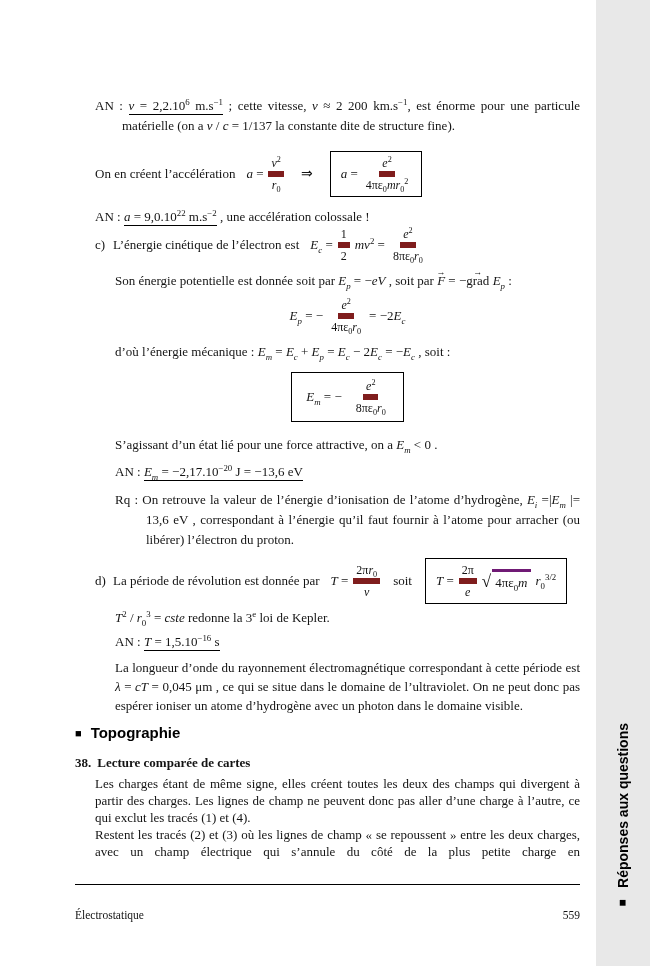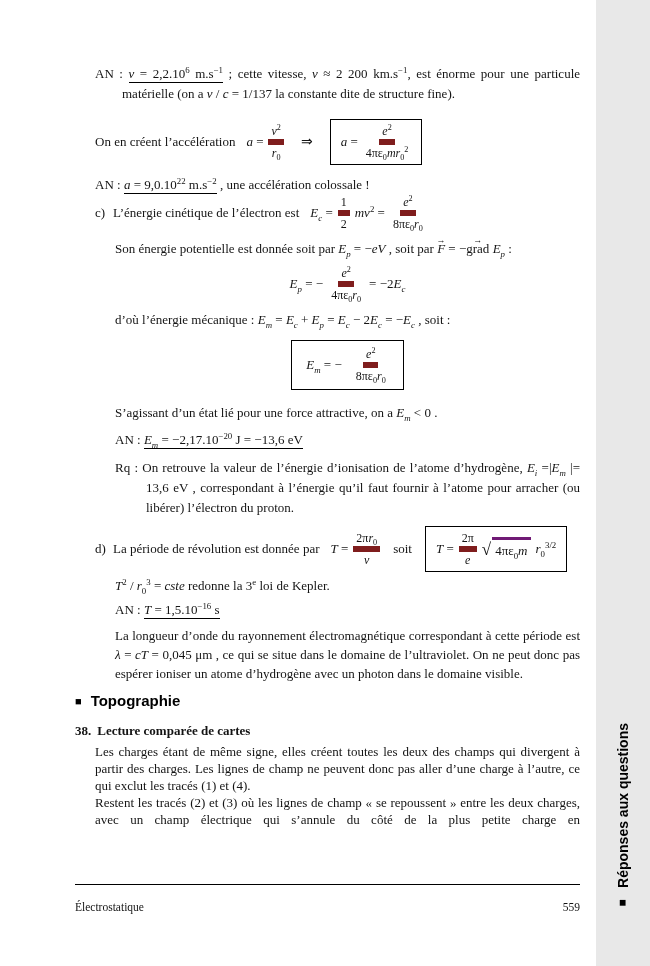--- a/index.html
+++ b/index.html
@@ -5,21 +5,21 @@
   html,body{margin:0;padding:0;background:#fff;}
   .page{position:relative;width:650px;height:966px;background:#fff;overflow:hidden;
         font-family:"Liberation Serif",serif;font-size:13px;line-height:20px;color:#141414;}
   .sidebar{position:absolute;top:0;right:0;width:54px;height:100%;background:#e8e8e8;}
   .sidebar-label{position:absolute;bottom:56px;left:50%;
         transform:translateX(-50%) rotate(180deg);writing-mode:vertical-rl;
         font-family:"Liberation Sans",sans-serif;font-weight:700;font-size:14px;
         white-space:nowrap;color:#000;}
   .sb-sq{font-size:12px;margin-inline-end:8px;}
 
-  .content{position:absolute;left:0;top:0;width:596px;padding-top:64px;}
+  .content{position:absolute;left:0;top:0;width:596px;padding-top:96px;}
 
   .p,.line,.cline,.sec-head,.q-head{margin:0;}
   .pa{margin-left:95px;margin-right:16px;}
   .pb{margin-left:115px;margin-right:16px;}
   .hang{padding-left:27px;text-indent:-27px;}
   .rq{padding-left:31px;text-indent:-31px;}
   .just{text-align:justify;}
   .jlast{text-align-last:justify;}
   .tight{line-height:17px;}
   .lh19{line-height:19px;}
@@ -49,21 +49,21 @@
 
   .ul{border-bottom:1px solid #000;padding-bottom:1px;}
   sup,sub{font-size:0.68em;line-height:0;}
 
   .sec-head{margin-left:75px;margin-right:16px;font-family:"Liberation Sans",sans-serif;
         font-size:15px;font-weight:700;display:flex;align-items:center;gap:9px;color:#000;}
   .sec-sq{font-size:11px;line-height:1;}
   .q-head{margin-left:75px;margin-right:16px;font-weight:700;display:flex;gap:6px;}
 
   .footer{position:absolute;left:75px;top:884px;width:505px;border-top:1px solid #000;
-        padding-top:12px;display:flex;justify-content:space-between;font-size:11.5px;}
+        padding-top:20px;display:flex;justify-content:space-between;font-size:11.5px;}
 
   .mb2{margin-bottom:2px;}.mb4{margin-bottom:4px;}.mb6{margin-bottom:6px;}
   .mb7{margin-bottom:7px;}.mb8{margin-bottom:8px;}.mb10{margin-bottom:10px;}
   .mb13{margin-bottom:13px;}.mb14{}.mb15{margin-bottom:15px;}
 </style>
 </head>
 <body>
 
 <div class="page">
 

